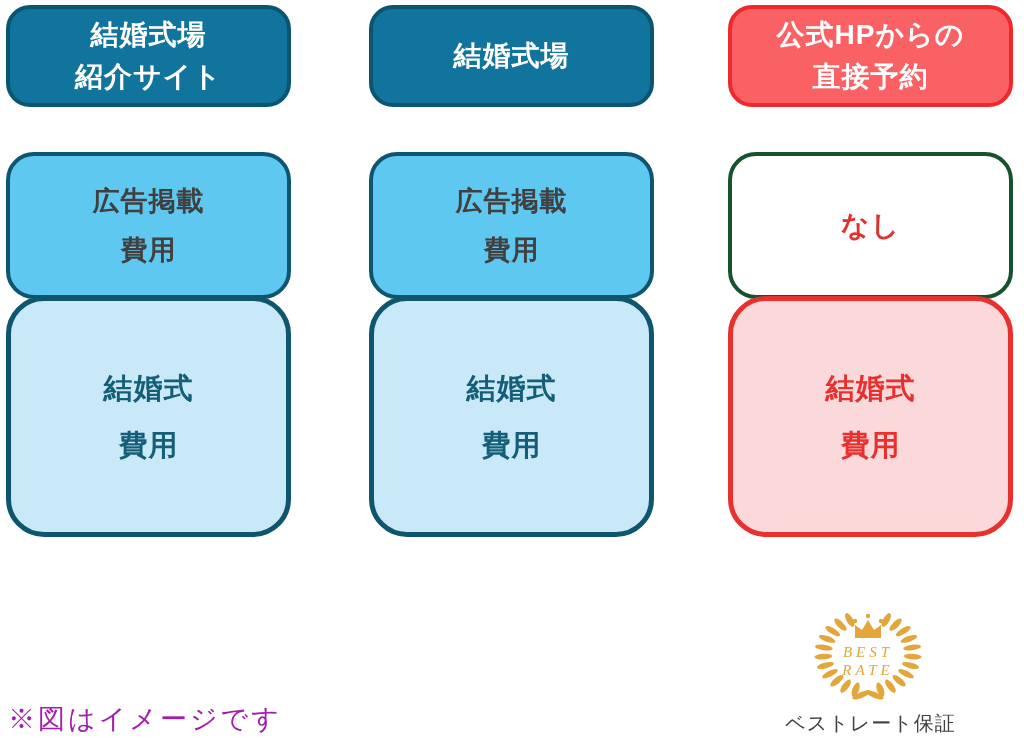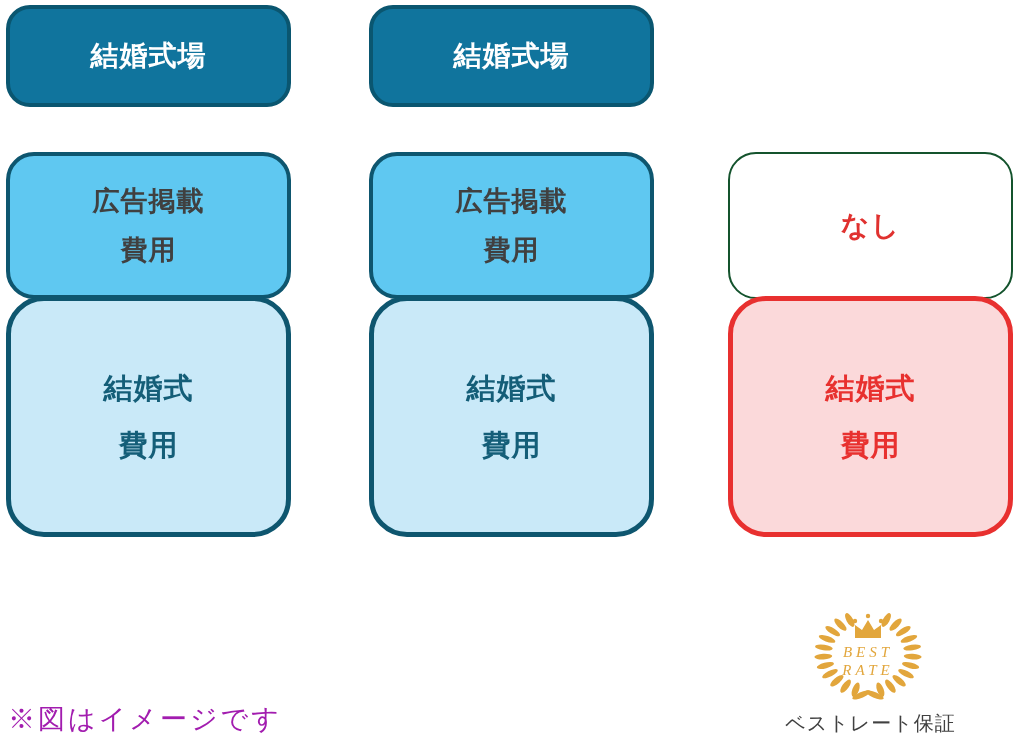--- a/index.html
+++ b/index.html
@@ -20,21 +20,21 @@
   .ln { line-height:1; }
 
   
   .hdr { top:5px; height:102px; border-radius:24px; gap:14px; font-size:28px; color:#ffffff; }
   .hdr.blue { background:#10749D; border:4px solid #0A5670; }
   .hdr.red  { background:#FA6164; border:4px solid #F0282C; }
 
   
   .adbox { top:152px; height:147px; border-radius:28px; gap:22px; font-size:27px; }
   .adbox.blue { background:#5FC8F1; border:4px solid #0E566F; color:#404040; }
-  .adbox.white { background:#ffffff; border:2px solid #14532d; color:#E0312F; font-size:28px; }
+  .adbox.white { background:#ffffff; border:4px solid #14532d; color:#E0312F; font-size:28px; }
 
   
   .wedbox { top:296px; height:241px; border-radius:38px; gap:28px; font-size:29px; }
   .wedbox.blue { background:#C9E9F8; border:5px solid #0E566F; color:#145E78; }
   .wedbox.pink { background:#FBD9DA; border:5px solid #E8302F; color:#E8312F; }
 
   
   .badge { position:absolute; left:798px; top:602px; width:140px; height:104px;font-style:italic; }
   .badge svg { display:block; }
   .gold { fill:#E2A63C; }
@@ -52,20 +52,21 @@
     color:#a21caf;
   }
 </style>
 </head>
 <body>
 
 <div class="canvas">
 
   <div class="box hdr blue c1">
     <div class="ln">結婚式場</div>
+    <div class="ln">紹介サイト</div>
   </div>
   <div class="box adbox blue c1">
     <div class="ln">広告掲載</div>
     <div class="ln">費用</div>
   </div>
   <div class="box wedbox blue c1">
     <div class="ln">結婚式</div>
     <div class="ln">費用</div>
   </div>
 
@@ -74,20 +75,24 @@
   </div>
   <div class="box adbox blue c2">
     <div class="ln">広告掲載</div>
     <div class="ln">費用</div>
   </div>
   <div class="box wedbox blue c2">
     <div class="ln">結婚式</div>
     <div class="ln">費用</div>
   </div>
 
+  <div class="box hdr red c3">
+    <div class="ln">公式HPからの</div>
+    <div class="ln">直接予約</div>
+  </div>
   <div class="box adbox white c3">
     <div class="ln">なし</div>
   </div>
   <div class="box wedbox pink c3">
     <div class="ln">結婚式</div>
     <div class="ln">費用</div>
   </div>
 
   <div class="badge">
     <svg width="140" height="104" viewBox="0 0 140 104" xmlns="http://www.w3.org/2000/svg">

